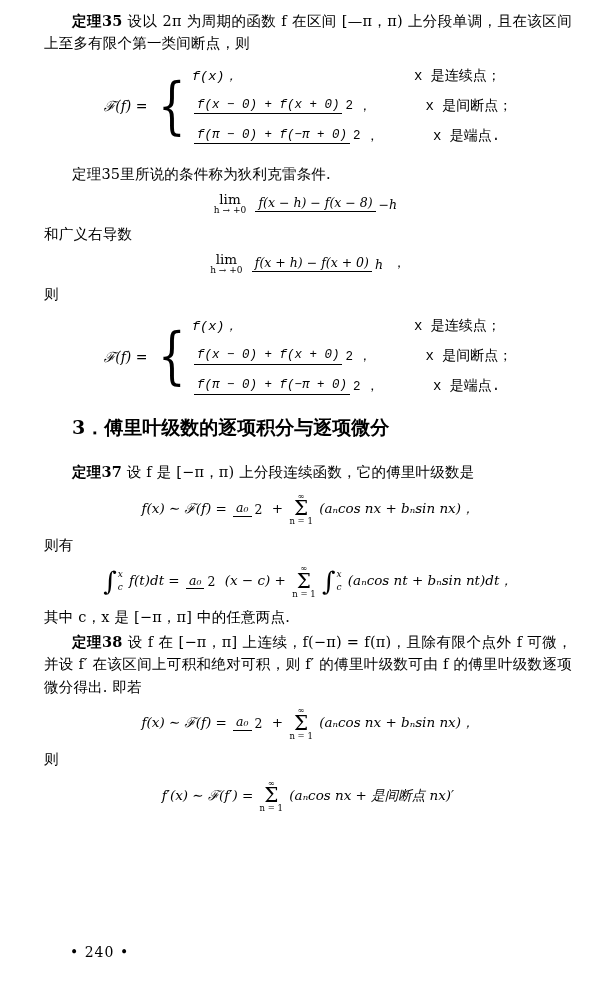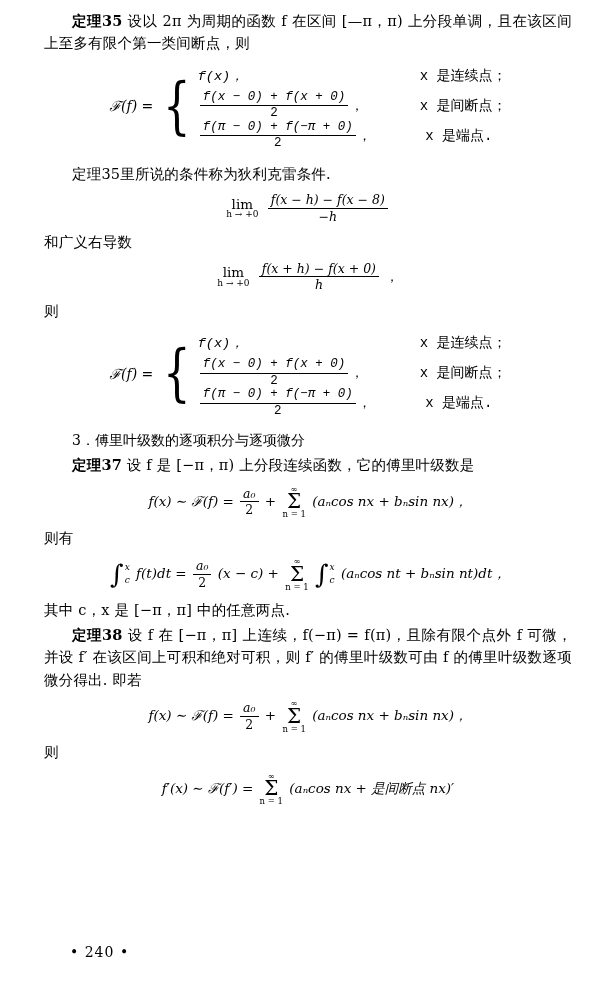--- a/index.html
+++ b/index.html
@@ -96,21 +96,21 @@
   }
   .cases-row .cond {
     font-size: 14px;
     padding-left: 54px;
     white-space: nowrap;
   }
 
   
   .frac {
     display: inline-flex;
-    flex-direction: column;
+    flex-direction: row;
     align-items: center;
     vertical-align: middle;
     margin: 0 2px;
     font-size: 12.5px;
     line-height: 1.08;
   }
   .frac .num {
     padding: 0 3px 1px 3px;
     border-bottom: 1px solid #000;
     white-space: nowrap;
@@ -161,24 +161,24 @@
   .intg .lims {
     display: inline-flex;
     flex-direction: column;
     justify-content: space-between;
     height: 24px;
     font-size: 9px;
     margin-left: 1px;
   }
 
   .section-head {
-    font-size: 14px;
-    font-weight: normal;
+    font-size: 19px;
+    font-weight: bold;
     text-indent: 28px;
-    margin: 14px 0 4px 0;
+    margin: 14px 0 20px 0;
   }
   .pageno {
     position: absolute;
     left: 70px;
     bottom: 22px;
     font-size: 14px;
     font-weight: normal;
     letter-spacing: 1px;
   }
 </style>

